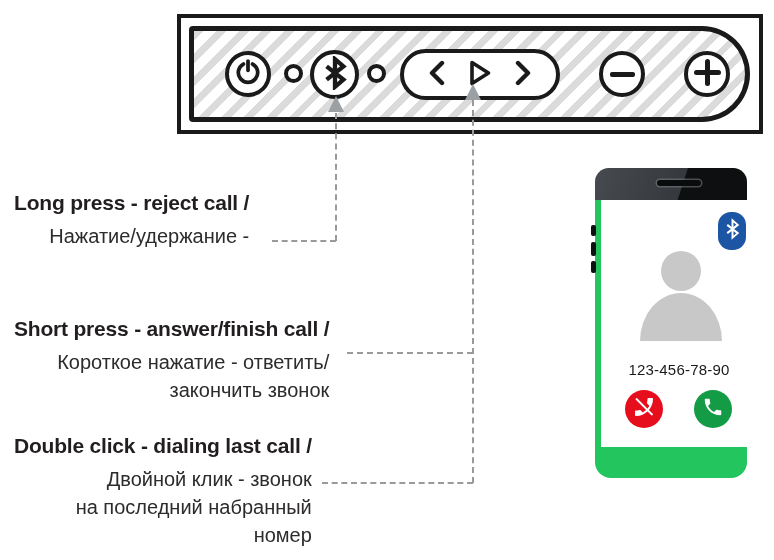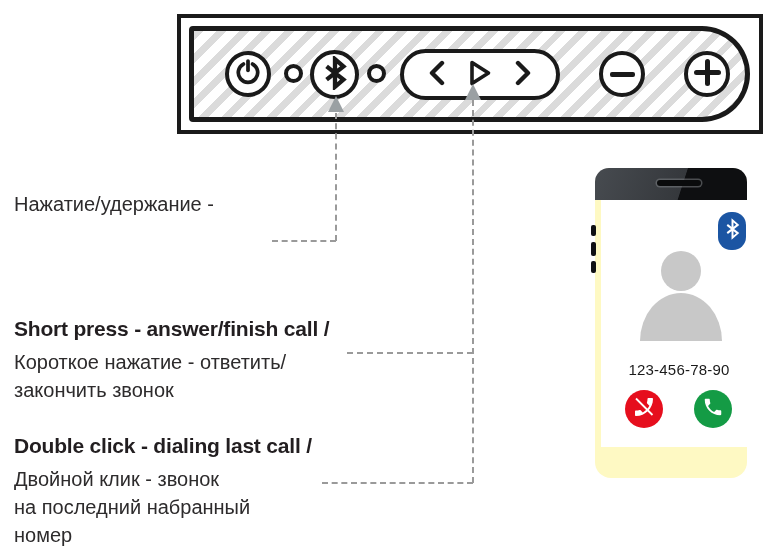--- a/index.html
+++ b/index.html
@@ -24,25 +24,25 @@
   
   .dash-v{position:absolute;width:0;border-left:2px dashed #9a9a9a;z-index:5;}
   .dash-h{position:absolute;height:0;border-top:2px dashed #9a9a9a;z-index:5;}
   .arrow-up{position:absolute;width:0;height:0;border-left:8px solid transparent;
             border-right:8px solid transparent;border-bottom:16px solid #9aa0a3;z-index:6;}
 
   
   .instr{position:absolute;left:14px;color:#2d2b2c;}
   .instr h3{margin:0 0 6px 0;font-size:21px;line-height:26px;font-weight:bold;
             color:#221e20;letter-spacing:-0.2px;}
-  .instr p{margin:0;font-size:20px;line-height:28px;font-weight:400;}
+  .instr p{margin:0;font-size:20px;line-height:28px;font-weight:400;text-align:right;}
 
   
   .phone{position:absolute;left:595px;top:168px;width:152px;height:310px;
-         background:#fef9c3;border-radius:16px;}
+         background:#22c55e;border-radius:16px;}
   .phone-top{position:absolute;left:0;top:0;width:100%;height:32px;border-radius:14px 14px 0 0;
              background:linear-gradient(108deg,#474b50 0%,#35383c 57%,#0e0f11 57.5%);}
   .speaker{position:absolute;left:62px;top:12px;width:44px;height:6px;border-radius:3px;
            background:#0a0b0c;box-shadow:0 0 0 1.5px rgba(125,129,133,.55);}
   .side-nub{position:absolute;left:-4px;width:5px;background:#0f1013;border-radius:2px;}
   .screen{position:absolute;left:6px;top:32px;width:156px;height:247px;background:#fff;}
   .bt-badge{position:absolute;left:117px;top:12px;width:28px;height:38px;border-radius:13px;
             background:#1b55a3;display:flex;align-items:center;justify-content:center;}
   .avatar-head{position:absolute;left:60px;top:51px;width:40px;height:40px;border-radius:50%;
                background:#c8c8c8;}
@@ -118,20 +118,21 @@
   <div class="arrow-up" style="left:328px;top:96px;"></div>
   <div class="dash-v" style="left:335px;top:113px;height:128px;"></div>
   <div class="dash-h" style="left:272px;top:240px;width:64px;"></div>
 
   <div class="arrow-up" style="left:465px;top:84px;"></div>
   <div class="dash-v" style="left:472px;top:100px;height:383px;"></div>
   <div class="dash-h" style="left:347px;top:352px;width:126px;"></div>
   <div class="dash-h" style="left:322px;top:482px;width:151px;"></div>
 
   <div class="instr" style="top:190px;">
+    <h3>Long press - reject call /</h3>
     <p>Нажатие/удержание -</p>
   </div>
 
   <div class="instr" style="top:316px;">
     <h3>Short press - answer/finish call /</h3>
     <p>Короткое нажатие - ответить/</p>
     <p>закончить звонок</p>
   </div>
 
   <div class="instr" style="top:433px;">

